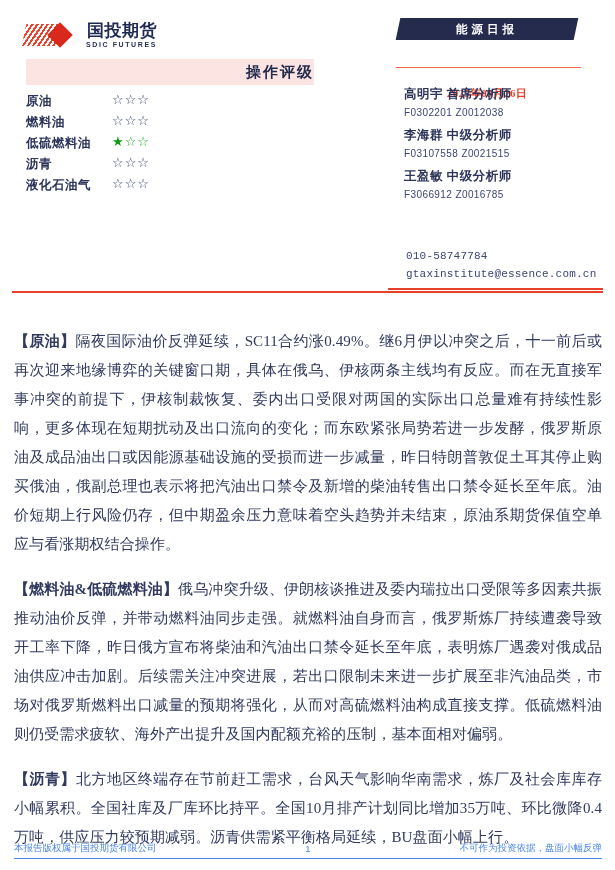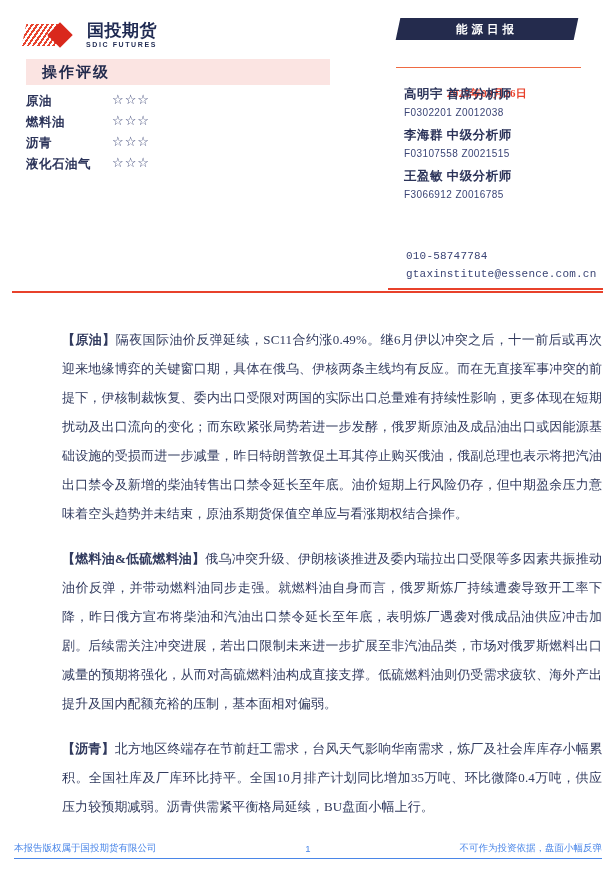--- a/index.html
+++ b/index.html
@@ -84,22 +84,21 @@
   
   .rating-band {
     position: absolute;
     left: 26px;
     top: 59px;
     width: 288px;
     height: 26px;
     background: #fbe4e2;
     display: flex;
     align-items: center;
-    justify-content: flex-start;
-    padding-left: 16px;
+    justify-content: flex-end;
   }
   .rating-band-title {
     font-family: "Liberation Serif", serif;
     font-size: 15px;
     font-weight: bold;
     color: #232b4d;
     letter-spacing: 2px;
   }
   .rating-list {
     position: absolute;
@@ -232,27 +231,26 @@
 
   
   .body-wrap {
     position: absolute;
     left: 14px;
     top: 312px;
     width: 588px;
   }
   .para {
     font-family: "Liberation Serif", "DejaVu Serif", serif;
-    font-size: 13px;
+    font-size: 15px;
     line-height: 29px;
     color: #313a5e;
     text-align: justify;
     margin-bottom: 16px;
     letter-spacing: 0.1px;
-    margin-left: 48px;
   }
   .para .tag {
     font-weight: bold;
   }
 
   
   .footer-rule {
     position: absolute;
     left: 14px;
     top: 858px;
@@ -302,20 +300,24 @@
   </div>
 
   <div class="rating-list">
     <div class="rating-row">
       <span class="rating-name">原油</span>
       <span class="rating-stars"><span class="s-off">☆</span><span class="s-off">☆</span><span class="s-off">☆</span></span>
     </div>
     <div class="rating-row">
       <span class="rating-name">燃料油</span>
       <span class="rating-stars"><span class="s-off">☆</span><span class="s-off">☆</span><span class="s-off">☆</span></span>
+    </div>
+    <div class="rating-row">
+      <span class="rating-name">低硫燃料油</span>
+      <span class="rating-stars green"><span class="s-on">★</span><span class="s-off">☆</span><span class="s-off">☆</span></span>
     </div>
     <div class="rating-row">
       <span class="rating-name">沥青</span>
       <span class="rating-stars"><span class="s-off">☆</span><span class="s-off">☆</span><span class="s-off">☆</span></span>
     </div>
     <div class="rating-row">
       <span class="rating-name">液化石油气</span>
       <span class="rating-stars"><span class="s-off">☆</span><span class="s-off">☆</span><span class="s-off">☆</span></span>
     </div>
   </div>

